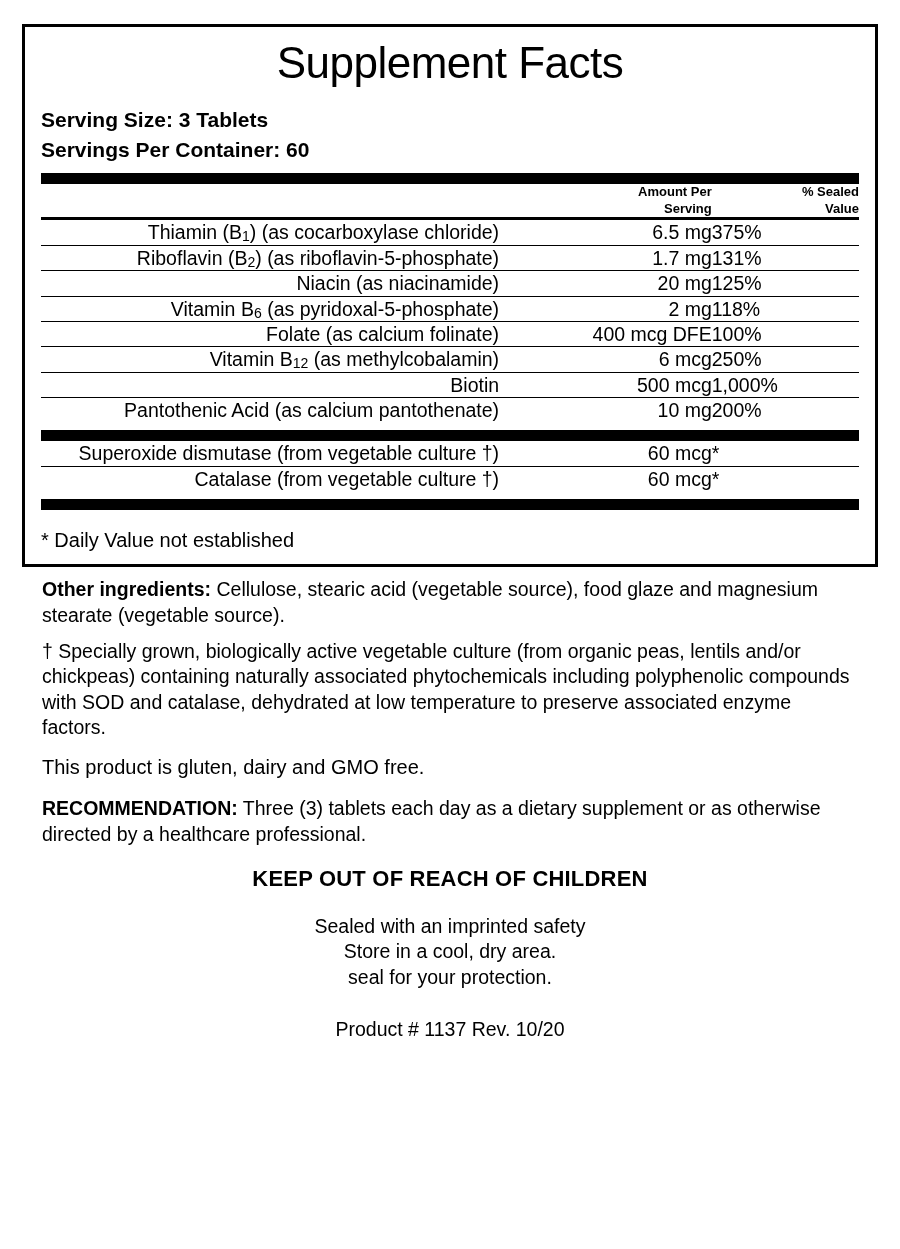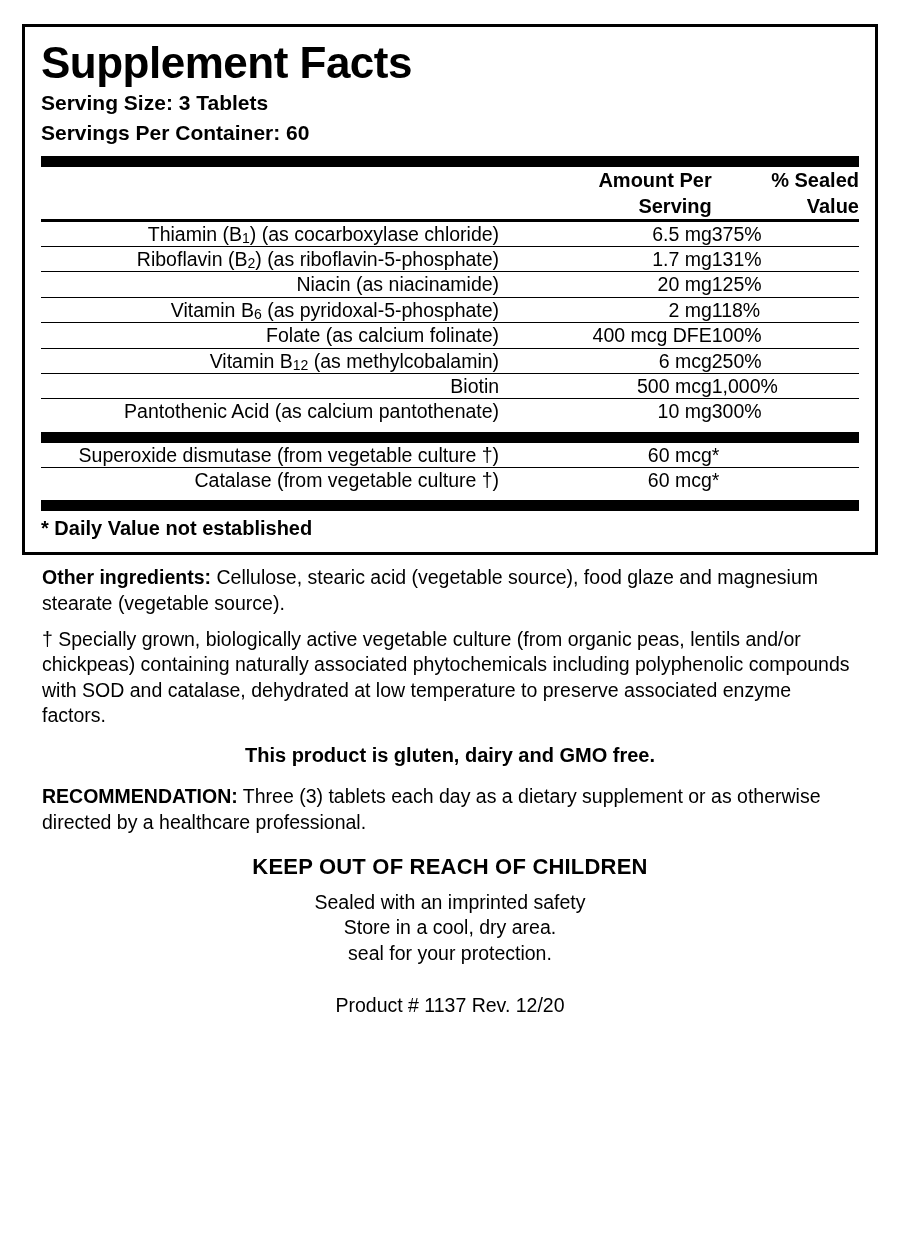--- a/index.html
+++ b/index.html
@@ -23,24 +23,25 @@
   }
   
   .facts-panel {
     border: 3px solid #000;
     box-sizing: border-box;
     padding: 12px 16px 10px 16px;
     margin: 4px 0 0 0;
   }
   .facts-title {
     font-size: 44px;
-    font-weight: bold;
+    font-weight: normal;
     line-height: 1.0;
     letter-spacing: -0.5px;
-    margin: 2px 0 3px 0;
+    margin: 2px 0 20px 0;
+    text-align: center;
   }
   .serving-line {
     font-size: 21px;
     font-weight: bold;
     line-height: 1.42;
   }
   .rule-thick {
     height: 11px;
     background: #000;
     margin: 8px 0 0 0;
@@ -54,63 +55,62 @@
     width: 100%;
     border-collapse: collapse;
     font-size: 19.5px;
   }
   table.facts td, table.facts th {
     padding: 0;
     vertical-align: bottom;
   }
   .hdr-row th {
     font-weight: bold;
-    font-size: 20px;
+    font-size: 13px;
     text-align: right;
     line-height: 1.3;
     padding: 6px 0 7px 0;
   }
   .hdr-row th.spacer { width: 56%; }
   .col-amt { width: 26%; }
   .col-dv { width: 18%; }
   .nutrient-row td {
     padding: 6px 0 6px 0;
     border-top: 1.5px solid #000;
     line-height: 1.25;
   }
   .nutrient-row:first-child td { border-top: none; }
   td.name { text-align: right; }
   td.amt { text-align: right; padding-right: 0; }
   td.dv  { text-align: left; }
   td.dv.star { padding-right: 24px; }
   sub { font-size: 0.72em; vertical-align: baseline; position: relative; top: 2px; }
   .daily-note {
     font-size: 20px;
-    font-weight: bold;
-    padding: 6px 0 2px 0;
+    font-weight: normal;
+    padding: 19px 0 2px 0;
   }
   
   .lower {
     padding: 10px 20px 0 20px;
     font-size: 19.5px;
     line-height: 1.3;
   }
   .lower p { margin: 0 0 11px 0; }
   .lower .bold { font-weight: bold; }
   .centered-bold {
-    text-align: center;
-    font-weight: bold;
+    font-weight: normal;
     font-size: 20px;
     margin: 14px 0 16px 0;
   }
   .keep-out {
     text-align: center;
     font-weight: bold;
     font-size: 22px;
-    margin: 18px 0 8px 0;
+    margin: 18px 0 20px 0;
     letter-spacing: 0.2px;
   }
   .center-small {
     text-align: center;
     font-size: 19.5px;
     line-height: 1.32;
   }
   .product-line {
     text-align: center;
     font-size: 19.5px;
@@ -182,21 +182,21 @@
             <td class="dv col-dv">250%</td>
           </tr>
           <tr class="nutrient-row">
             <td class="name">Biotin</td>
             <td class="amt col-amt">500 mcg</td>
             <td class="dv col-dv">1,000%</td>
           </tr>
           <tr class="nutrient-row">
             <td class="name">Pantothenic Acid (as calcium pantothenate)</td>
             <td class="amt col-amt">10 mg</td>
-            <td class="dv col-dv">300%</td>
+            <td class="dv col-dv">200%</td>
           </tr>
         </tbody>
     </table>
 
     <div class="rule-thick"></div>
 
     <table class="facts">
       <tbody id="rows-secondary">
           <tr class="nutrient-row">
             <td class="name">Superoxide dismutase (from vegetable culture †)</td>
@@ -227,16 +227,16 @@
 
     <p>
       <span class="bold">RECOMMENDATION:</span><span> Three (3) tablets each day as a dietary supplement or as otherwise directed by a healthcare professional.</span>
     </p>
 
     <div class="keep-out">KEEP OUT OF REACH OF CHILDREN</div>
     <div class="center-small">Sealed with an imprinted safety</div>
     <div class="center-small">Store in a cool, dry area.</div>
     <div class="center-small">seal for your protection.</div>
 
-    <div class="product-line">Product # 1137  Rev. 12/20</div>
+    <div class="product-line">Product # 1137  Rev. 10/20</div>
   </div>
 
 </div>
 
 </body></html>

